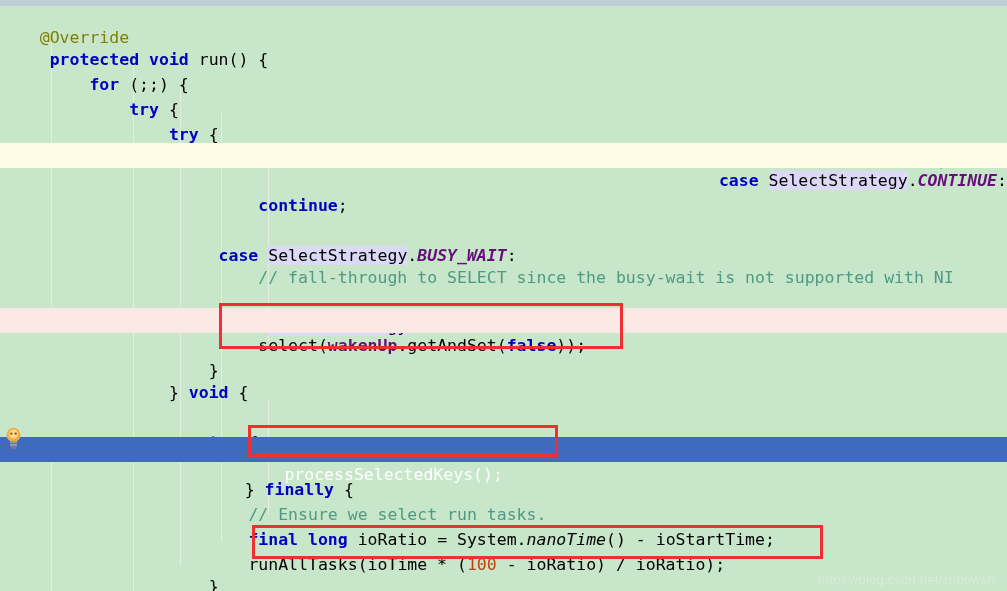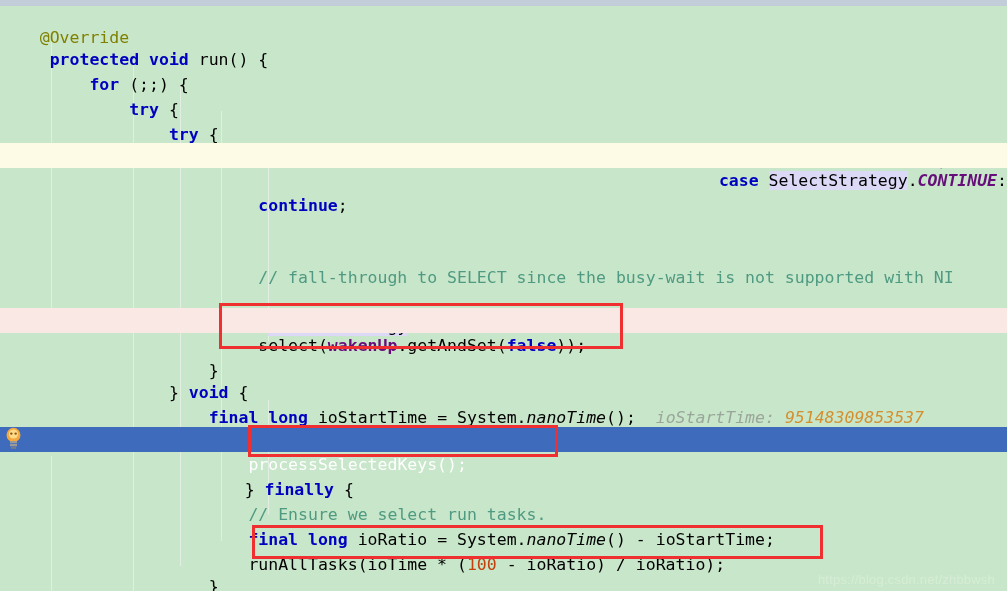--- a/index.html
+++ b/index.html
@@ -130,20 +130,23 @@
   </div>
 
   <div class="line ln-bg-cream" style="top:143px;text-align:right;">
     <span class="txt">                  </span><span class="kw">case</span><span class="txt"> </span><span class="hl">SelectStrategy</span><span class="ident">.</span><span class="static">CONTINUE</span><span class="ident">:</span>
   </div>
 
   <div class="line" style="top:168px;">
     <span class="txt">                      </span><span class="kw">continue</span><span class="ident">;</span>
   </div>
 
+  <div class="line" style="top:218px;">
+    <span class="txt">                  </span><span class="kw">case</span><span class="txt"> </span><span class="hl">SelectStrategy</span><span class="ident">.</span><span class="static">BUSY_WAIT</span><span class="ident">:</span>
+  </div>
 
   <div class="line" style="top:240px;">
     <span class="txt">                      </span><span class="cmt">// fall-through to SELECT since the busy-wait is not supported with NI</span>
   </div>
 
   <div class="line" style="top:289px;">
     <span class="txt">                  </span><span class="kw">case</span><span class="txt"> </span><span class="hl">SelectStrategy</span><span class="ident">.</span><span class="static">SELECT</span><span class="ident">:</span>
   </div>
 
   <div class="line ln-bg-pink" style="top:308px;">
@@ -151,29 +154,26 @@
   </div>
 
   <div class="line" style="top:333px;">
     <span class="txt">                 </span><span class="ident">} </span>
   </div>
 
   <div class="line" style="top:355px;">
     <span class="txt">             </span><span class="ident">} </span><span class="kw">void</span><span class="ident"> {</span>
   </div>
 
-  <div class="line" style="top:380px;">
-    <span class="txt">                 </span><span class="kw">final</span><span class="txt"> </span><span class="kw">long</span><span class="ident"> ioStartTime = System.</span><span class="mstatic">nanoTime</span><span class="ident">();</span><span class="txt">  </span><span class="dbg-label">ioStartTime:</span><span class="txt"> </span><span class="dbg-val">95148309853537</span>
-  </div>
 
   <div class="line" style="top:405px;">
     <span class="txt">                 </span><span class="kw">try</span><span class="ident"> {</span>
   </div>
 
-  <div class="line ln-bg-sel" style="top:427px;">
+  <div class="line ln-bg-sel" style="top:437px;padding-left:36px;">
     <span class="txt selfg">                     </span><span class="selfg">processSelectedKeys();</span>
   </div>
 
   <div class="line" style="top:452px;margin-left:36px;">
     <span class="txt">                 </span><span class="ident">} </span><span class="kw">finally</span><span class="ident"> {</span>
   </div>
 
   <div class="line" style="top:477px;">
     <span class="txt">                     </span><span class="cmt">// Ensure we select run tasks.</span>
   </div>

